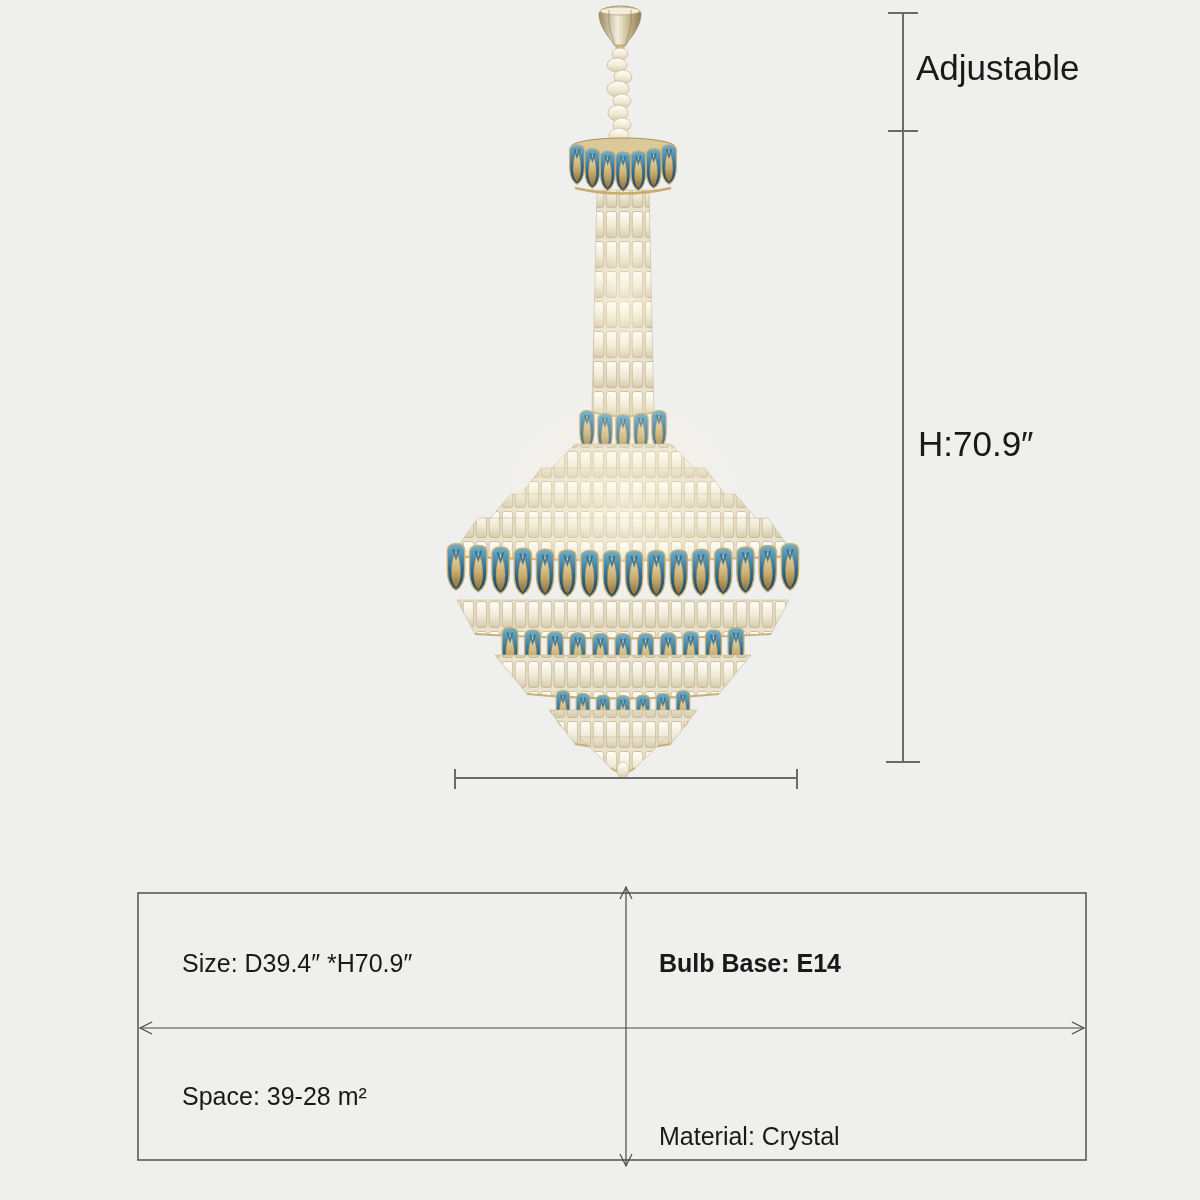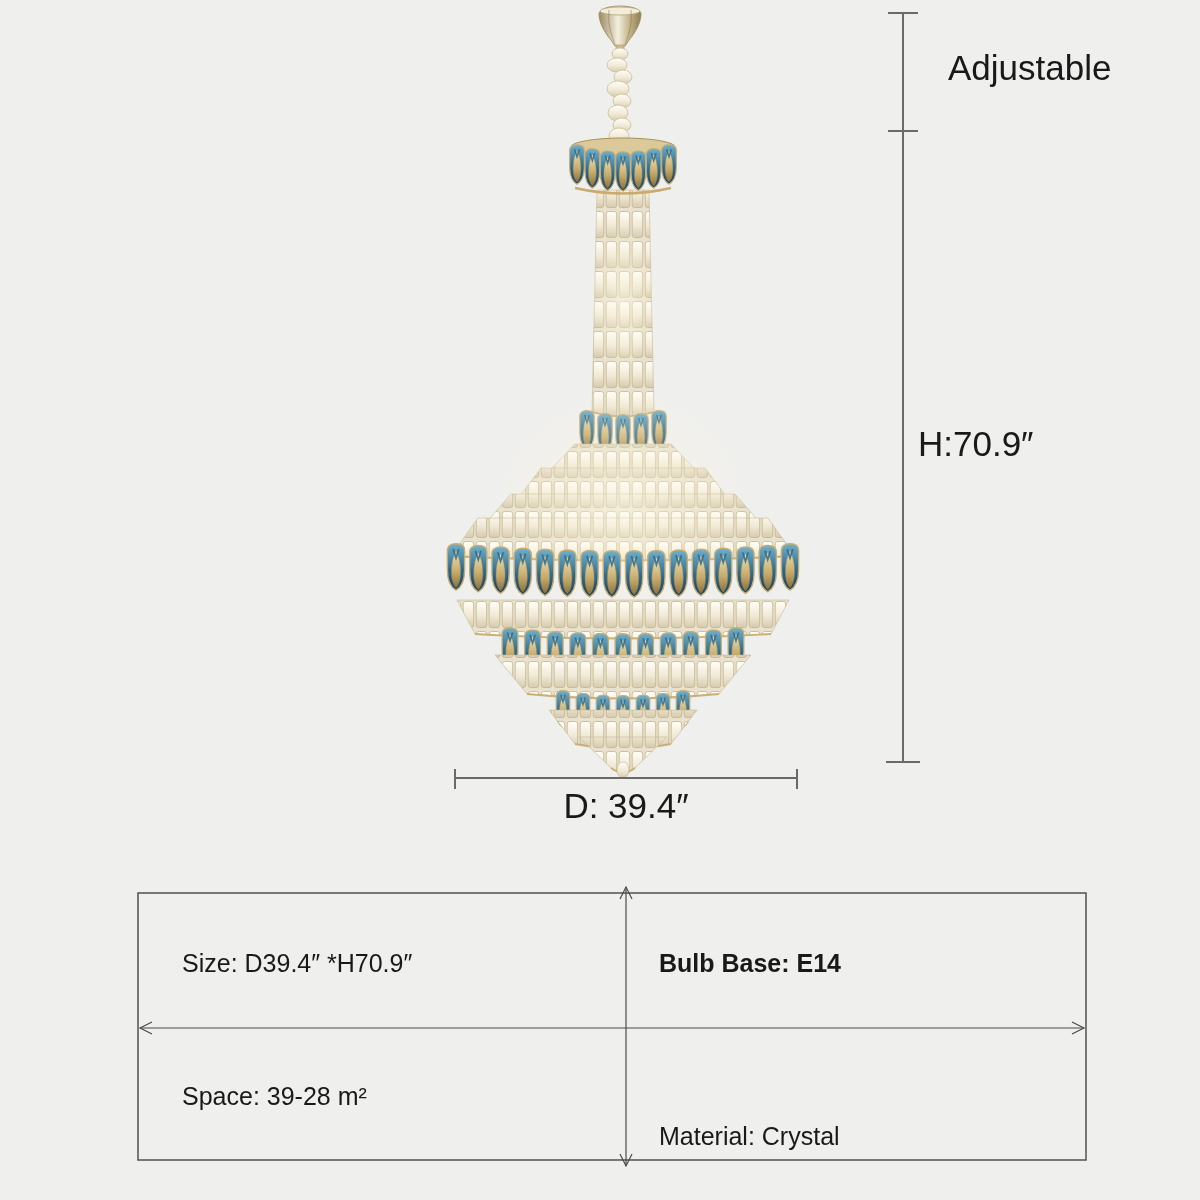--- a/index.html
+++ b/index.html
@@ -173,25 +173,24 @@
       <rect x="138" y="893" width="948" height="267" stroke="#5a5a5a" stroke-width="1.6"></rect>
       <line x1="626" y1="887" x2="626" y2="1166" stroke="#4a4a4a" stroke-width="1.2"></line>
       <line x1="140" y1="1028" x2="1084" y2="1028" stroke="#4a4a4a" stroke-width="1.2"></line>
       <path d="M620 899 L626 887 L632 899" stroke="#4a4a4a" stroke-width="1.2"></path>
       <path d="M620 1154 L626 1166 L632 1154" stroke="#4a4a4a" stroke-width="1.2"></path>
       <path d="M152 1022 L140 1028 L152 1034" stroke="#4a4a4a" stroke-width="1.2"></path>
       <path d="M1072 1022 L1084 1028 L1072 1034" stroke="#4a4a4a" stroke-width="1.2"></path>
     </g>
   </svg>
 
-  <div class="abs dim-label" style="left:948px;top:48px;">Adjustable</div>
+  <div class="abs dim-label" style="left:916px;top:48px;">Adjustable</div>
 
   <div class="abs dim-label" style="left:918px;top:424px;">H:70.9″</div>
 
-  <div id="d-label" class="abs dim-label" style="left:455px;top:786px;">D: 39.4″</div>
 
   <div>
     <div class="abs cell-label" style="left:182px;top:948px;">Size: D39.4″ *H70.9″</div>
     <div class="abs cell-label" style="left:659px;top:948px;font-weight:bold;">Bulb Base: E14</div>
     <div class="abs cell-label" style="left:182px;top:1081px;">Space: 39-28 m²</div>
     <div class="abs cell-label" style="left:659px;top:1081px;margin-top:40px;">Material: Crystal</div>
   </div>
 
 </div>
 

